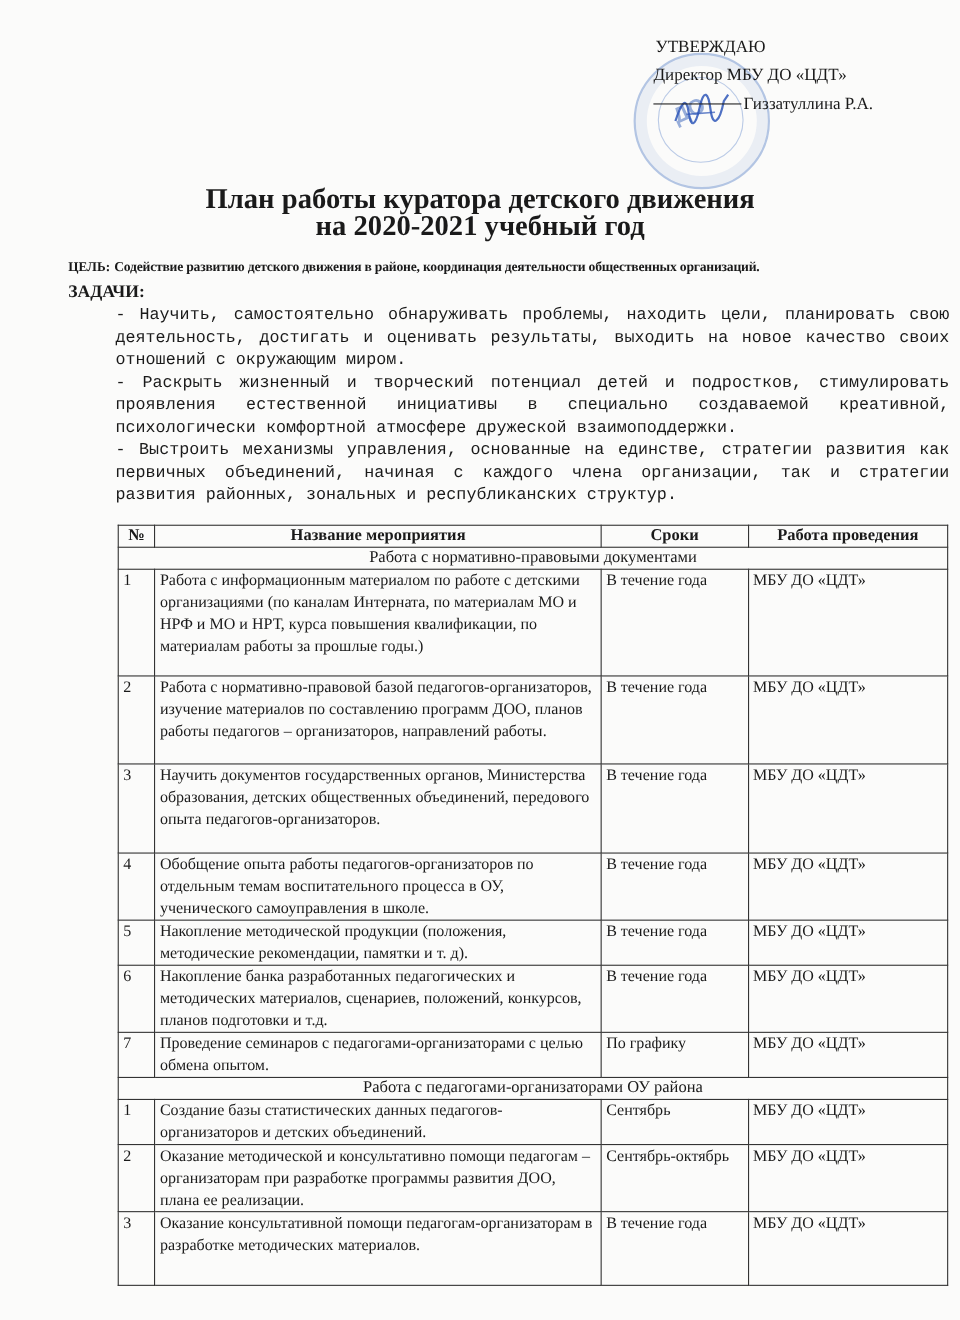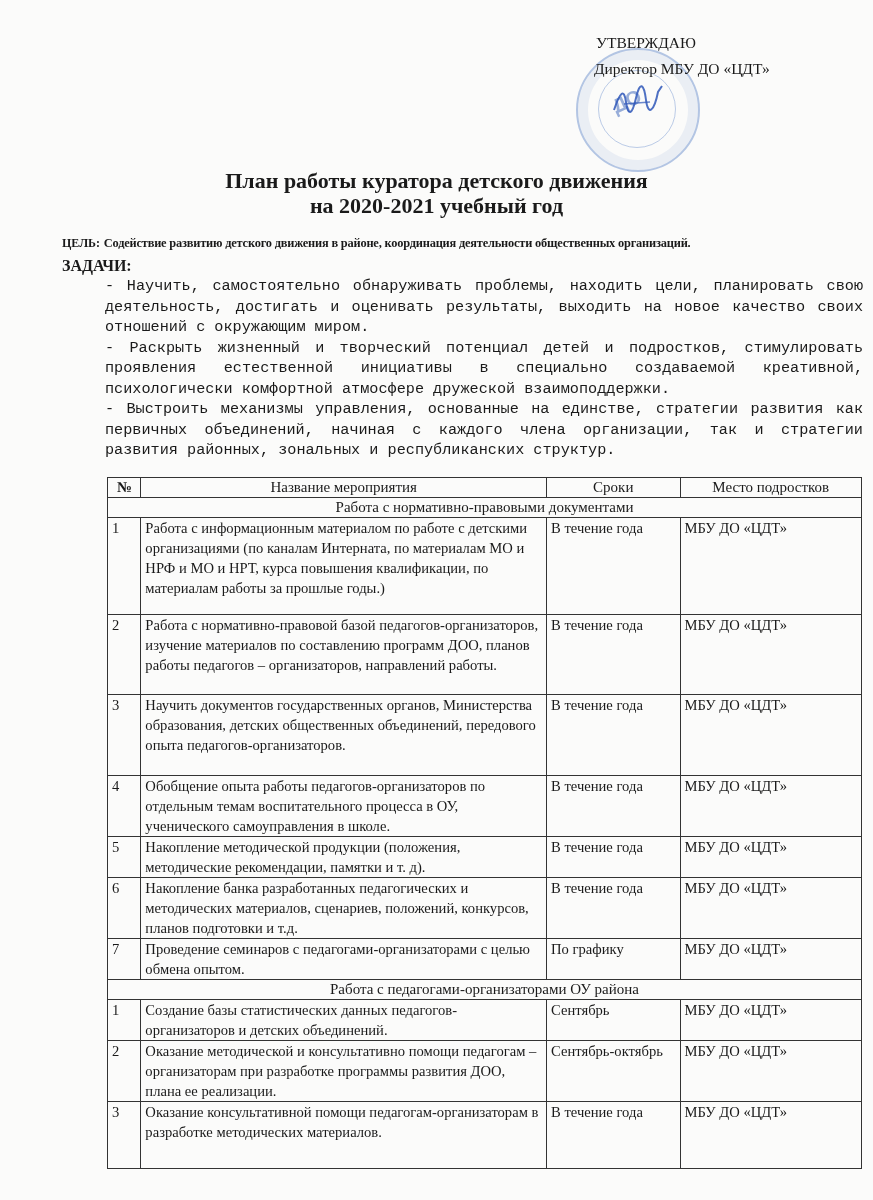--- a/index.html
+++ b/index.html
@@ -33,21 +33,21 @@
   .stamp-text {
     position: absolute; left: 34px; top: 40px; color: rgba(70,110,190,0.55);
     font-family: "Liberation Sans", sans-serif; font-weight: bold; font-size: 20px;
     transform: rotate(-25deg);
   }
   .signature {
     position: absolute; left: 610px; top: 82px; width: 60px; height: 36px; pointer-events: none;
   }
   .title {
     position: absolute; left: 0; width: 873px; top: 168px; text-align: center;
-    font-weight: bold; font-size: 22px; line-height: 25px;
+    font-weight: bold; font-size: 26px; line-height: 25px;
   }
   .goal {
     position: absolute; left: 62px; top: 234px; width: 810px;
     font-size: 15px; white-space: nowrap;
   }
   .goal .label { font-weight: bold; font-size: 12px; }
   .goal .text { font-family: Liberation Serif, serif; font-weight: bold; font-size: 12.4px; letter-spacing: -0.2px; }
   .tasks-label {
     position: absolute; left: 62px; top: 257px; font-weight: bold; font-size: 16px;
   }
@@ -56,21 +56,21 @@
     font-size: 15.2px; line-height: 20.5px; text-align: justify;
   }
   .tasks p { margin: 0; font-family: Liberation Mono, monospace; }
   table.plan {
     position: absolute; left: 107px; top: 477px; width: 755px;
     border-collapse: collapse; font-size: 14.6px; line-height: 20px;
   }
   table.plan td, table.plan th {
     border: 1.2px solid #333; vertical-align: top; padding: 0 4px;
   }
-  table.plan th { font-weight: normal; text-align: center; height: 19px; line-height: 19px; font-size: 15px; }
+  table.plan th { font-weight: bold; text-align: center; height: 19px; line-height: 19px; font-size: 15px; }
   table.plan th.num { font-weight: bold; }
   table.plan tr.section td {
     text-align: center; font-weight: normal; height: 19px; line-height: 19px; font-size: 15px;
   }
   .c-num { width: 32px; }
   .c-name { width: 389px; }
   .c-dates { width: 128px; }
   .c-place { width: 174px; }
   td.num-cell { padding-left: 6px; }
 </style>
@@ -82,20 +82,23 @@
   <span class="stamp-text">ДО</span>
 </div>
 <svg class="signature" viewBox="0 0 60 36">
   <path d="M4 28 C10 10, 14 6, 16 20 S 22 34, 26 16 S 34 2, 36 18 S 44 30, 48 10 L 52 4" fill="none" stroke="#2f57b8" stroke-width="2" opacity="0.85"></path>
   <path d="M14 22 L40 20" fill="none" stroke="#2f57b8" stroke-width="1.5" opacity="0.7"></path>
 </svg>
 
 <div class="approve">
   <div class="line l1">УТВЕРЖДАЮ</div>
   <div class="line l2">Директор МБУ ДО «ЦДТ»</div>
+  <div class="line l3">
+    <span class="sig-line"></span><span>Гиззатуллина Р.А.</span>
+  </div>
 </div>
 
 <div class="title">
   <div>План работы куратора детского движения</div>
   <div>на 2020-2021 учебный год</div>
 </div>
 
 <div class="goal">
   <span class="label">ЦЕЛЬ:</span>
   <span class="text">Содействие развитию детского движения в районе, координация деятельности общественных организаций.</span>
@@ -113,21 +116,21 @@
     <col class="c-num">
       <col class="c-name">
       <col class="c-dates">
       <col class="c-place">
   </colgroup>
   <tbody>
       <tr>
     <th class="num">№</th>
     <th>Название мероприятия</th>
     <th>Сроки</th>
-    <th>Место подростков</th>
+    <th>Работа проведения</th>
   </tr>
 
   <tr class="section">
     <td colspan="4">Работа с нормативно-правовыми документами</td>
   </tr>
   <tr style="height:97px">
     <td class="num-cell">1</td>
     <td>Работа с информационным материалом по работе с детскими организациями (по каналам Интерната, по материалам МО и НРФ и МО и НРТ, курса повышения квалификации, по материалам работы за прошлые годы.)</td>
     <td>В течение года</td>
     <td>МБУ ДО «ЦДТ»</td>

